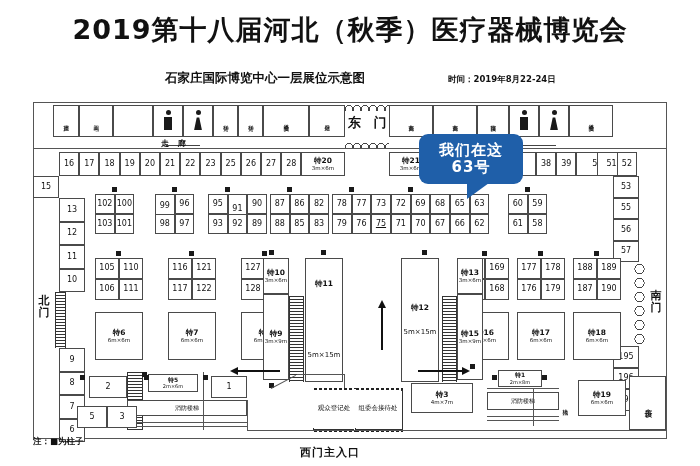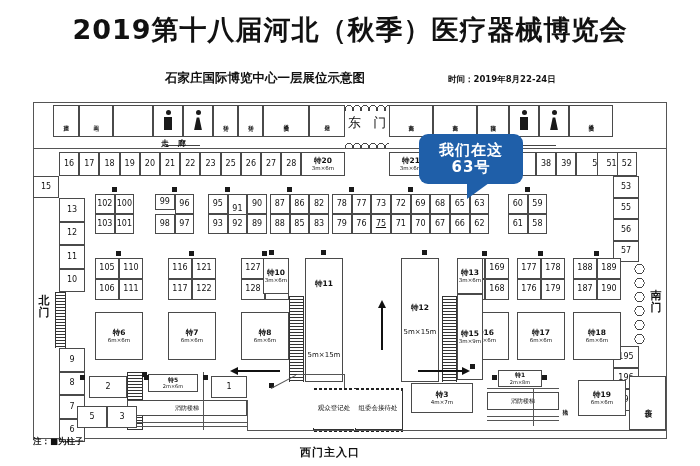--- a/index.html
+++ b/index.html
@@ -67,21 +67,21 @@
   .arrowR .head{position:absolute;right:0;top:-1px;width:0;height:0;
      border-top:4px solid transparent;border-bottom:4px solid transparent;border-left:8px solid #111;}
 
   
   .person{position:absolute;width:100%;height:100%;}
   .person .hd{position:absolute;left:50%;top:14%;width:5px;height:5px;margin-left:-2.5px;border-radius:50%;background:#1a1a1a;}
   .person .bd{position:absolute;left:50%;top:38%;width:8px;height:13px;margin-left:-4px;background:#1a1a1a;}
   .person.f .bd{clip-path:polygon(34% 0,66% 0,100% 100%,0 100%);}
 
   
-  .gate-east{position:absolute;font-size:13px;font-weight:400;letter-spacing:4px;}
+  .gate-east{position:absolute;font-size:13px;font-weight:700;letter-spacing:4px;}
   .gate-side{position:absolute;font-size:11px;font-weight:700;line-height:1.05;text-align:center;}
   .corridor{position:absolute;font-size:8px;font-weight:700;letter-spacing:3px;}
 
   
   #callout{position:absolute;left:419px;top:134px;width:104px;height:50px;
       background:#1f5fa9;border-radius:9px;z-index:30;
       display:flex;flex-direction:column;align-items:center;justify-content:center;
       color:#fff;font-weight:700;font-size:15px;line-height:1.15;letter-spacing:1px;}
   #callout .tail{position:absolute;left:48px;bottom:-15px;width:0;height:0;
       border-left:22px solid #1f5fa9;border-bottom:16px solid transparent;}
@@ -214,21 +214,21 @@
       <div class="bx num" style="left: 580px; top: 267.5px; width: 26px; height: 21.5px;">196</div>
       <div class="bx num" style="left: 580px; top: 289px; width: 26px; height: 21.5px;">197</div>
     </div>
 
   <div id="blocks-upper">
       <div class="bx num" style="left: 62px; top: 94px; width: 19.6px; height: 20px;">102</div>
       <div class="bx num" style="left: 81.6px; top: 94px; width: 19.6px; height: 20px;">100</div>
       <div class="bx num" style="left: 62px; top: 114px; width: 19.6px; height: 20px;">103</div>
       <div class="bx num" style="left: 81.6px; top: 114px; width: 19.6px; height: 20px;">101</div>
       <div class="pillar" style="left: 78.6px; top: 87px;"></div>
-      <div class="bx num" style="left: 122px; top: 94px; width: 19.6px; height: 16px;">99</div>
+      <div class="bx num" style="left: 122px; top: 94px; width: 19.6px; height: 24px;">99</div>
       <div class="bx num" style="left: 141.6px; top: 94px; width: 19.6px; height: 20px;">96</div>
       <div class="bx num" style="left: 122px; top: 114px; width: 19.6px; height: 20px;">98</div>
       <div class="bx num" style="left: 141.6px; top: 114px; width: 19.6px; height: 20px;">97</div>
       <div class="pillar" style="left: 138.6px; top: 87px;"></div>
       <div class="bx num" style="left: 175px; top: 94px; width: 19.6px; height: 20px;">95</div>
       <div class="bx num" style="left: 194.6px; top: 94px; width: 19.6px; height: 31px;">91</div>
       <div class="bx num" style="left: 214.2px; top: 94px; width: 19.6px; height: 20px;">90</div>
       <div class="bx num" style="left: 175px; top: 114px; width: 19.6px; height: 20px;">93</div>
       <div class="bx num" style="left: 194.6px; top: 114px; width: 19.6px; height: 20px;">92</div>
       <div class="bx num" style="left: 214.2px; top: 114px; width: 19.6px; height: 20px;">89</div>
@@ -327,20 +327,24 @@
       <div class="bx col2" style="left: 540px; top: 212px; width: 48px; height: 48px;">
         <span class="ttl">特18</span>
         <span class="sz">6m×6m</span>
       </div>
     </div>
 
   <div class="bx col2" style="left:230px;top:158px;width:26px;height:36px;">
     <span class="ttl">特10</span>
     <span class="sz">3m×6m</span>
     </div>
+  <div class="bx col2" style="left:230px;top:194px;width:26px;height:86px;">
+    <span class="ttl">特9</span>
+    <span class="sz">3m×9m</span>
+    </div>
   <div class="stairs" style="left:256px;top:196px;width:13px;height:86px;"></div>
   <div class="bx col2" style="left:272px;top:158px;width:38px;height:124px;gap:48px;">
     <span class="ttl">特11</span>
     <span class="sz" style="font-size:7px;margin-top:16px;">5m×15m</span>
     </div>
 
   <div class="arrowU" style="left:345px;top:200px;width:8px;height:52px;">
     <span class="head"></span>
       <span class="shaft"></span>
     </div>

